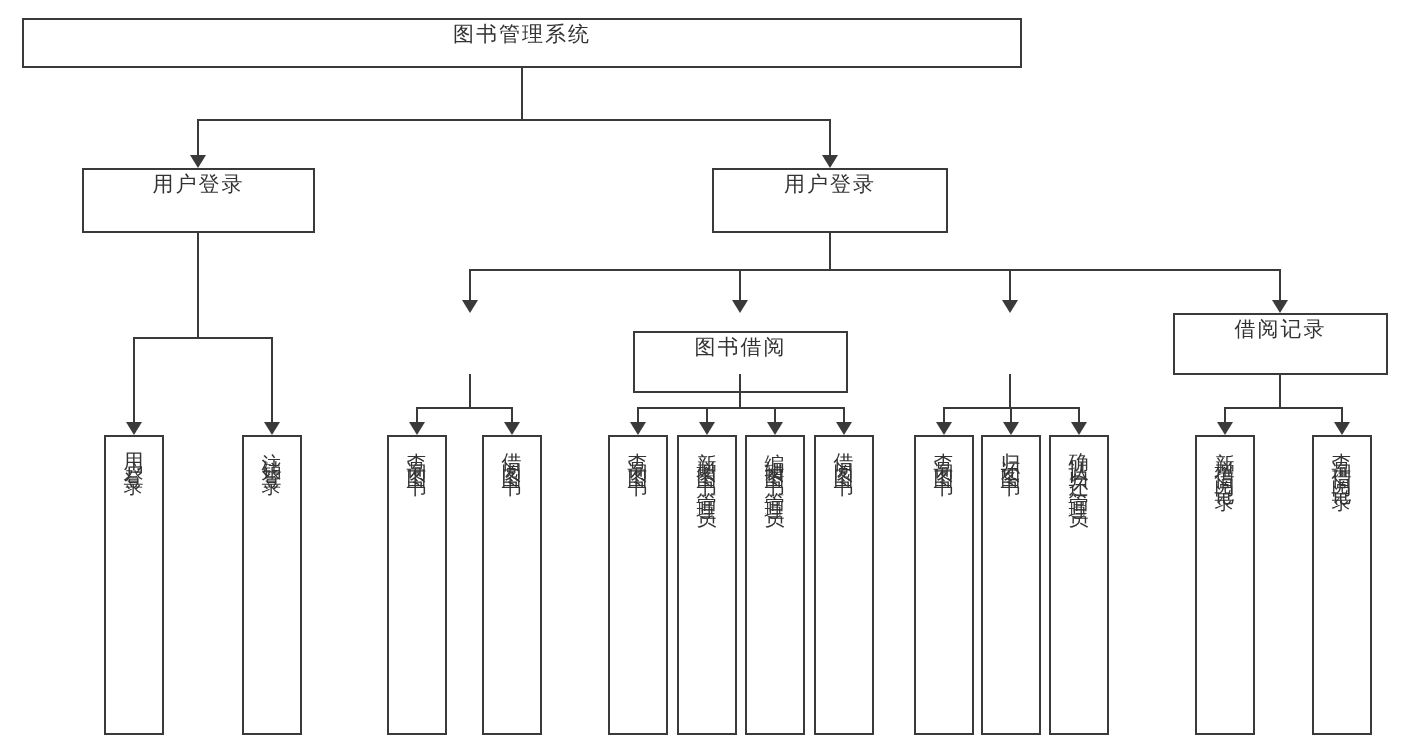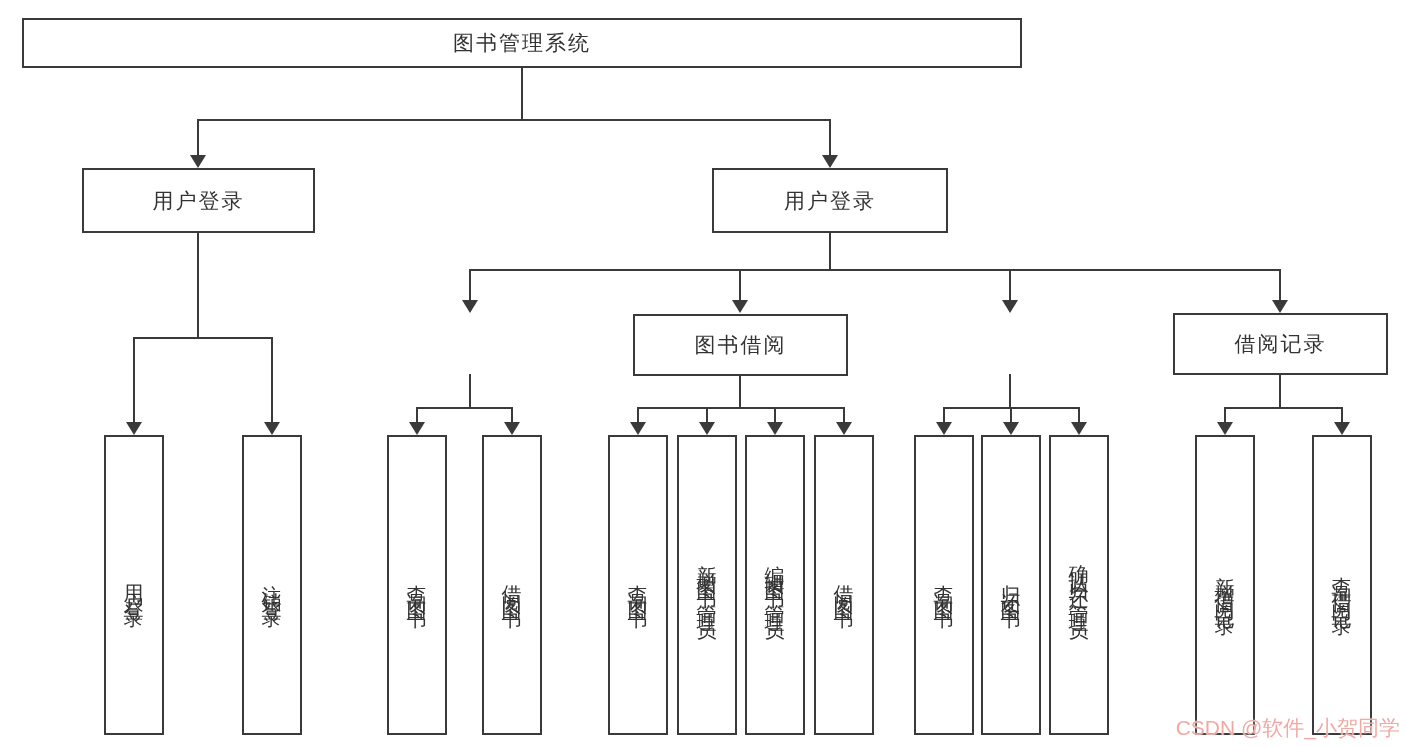--- a/index.html
+++ b/index.html
@@ -1,19 +1,19 @@
 <!DOCTYPE html>
 <html><head>
 <meta charset="utf-8">
 <style>
   html,body{margin:0;padding:0;background:#ffffff;}
   body{font-family:"Liberation Sans",sans-serif;}
   #canvas{position:relative;width:1405px;height:747px;background:#ffffff;overflow:hidden;}
   .box{position:absolute;box-sizing:border-box;border:2px solid #3a3a3a;background:#ffffff;
-       display:flex;align-items:center;justify-content:center;color:#333333;}
+       display:flex;justify-content:center;color:#333333;}
   .hlabel{font-size:21px;letter-spacing:2px;white-space:nowrap;}
   .leaf span{writing-mode:vertical-rl;font-size:20px;letter-spacing:8px;line-height:1.1;}
   .vline,.hline{position:absolute;background:#3a3a3a;}
   .arrow{position:absolute;width:0;height:0;border-left:8px solid transparent;
          border-right:8px solid transparent;border-top:13px solid #3a3a3a;}
   .watermark{position:absolute;top:714px;right:5px;font-size:21px;color:#f0a9a4;
              text-shadow:0 0 2px #ffffff;z-index:10;white-space:nowrap;}
 </style>
 </head>
 <body>
@@ -49,21 +49,21 @@
   <div class="hline" style="left:469px;top:269px;width:812px;height:2px;"></div>
   <div class="vline" style="left:469px;top:269px;width:2px;height:32px;"></div>
   <div class="arrow" style="left:462px;top:300px;"></div>
   <div class="vline" style="left:739px;top:269px;width:2px;height:32px;"></div>
   <div class="arrow" style="left:732px;top:300px;"></div>
   <div class="vline" style="left:1009px;top:269px;width:2px;height:32px;"></div>
   <div class="arrow" style="left:1002px;top:300px;"></div>
   <div class="vline" style="left:1279px;top:269px;width:2px;height:32px;"></div>
   <div class="arrow" style="left:1272px;top:300px;"></div>
 
-  <div class="box" style="left:633px;top:314px;width:215px;height:62px;">
+  <div class="box" style="left:633px;top:331px;width:215px;height:62px;">
     <span class="hlabel">图书借阅</span>
   </div>
   <div class="box" style="left:1173px;top:313px;width:215px;height:62px;">
     <span class="hlabel">借阅记录</span>
   </div>
 
   <div class="vline" style="left:469px;top:374px;width:2px;height:34px;"></div>
   <div class="hline" style="left:416px;top:407px;width:97px;height:2px;"></div>
   <div class="vline" style="left:416px;top:407px;width:2px;height:16px;"></div>
   <div class="arrow" style="left:409px;top:422px;"></div>
@@ -134,15 +134,14 @@
     <span>确认归还（管理员）</span>
   </div>
 
   <div class="box leaf" style="left:1195px;top:435px;width:60px;height:300px;">
     <span>新增借阅记录</span>
   </div>
   <div class="box leaf" style="left:1312px;top:435px;width:60px;height:300px;">
     <span>查询借阅记录</span>
   </div>
 
-  <div class="watermark">CSDN @软件_小贺同学</div>
 
 </div>
 
 </body></html>

